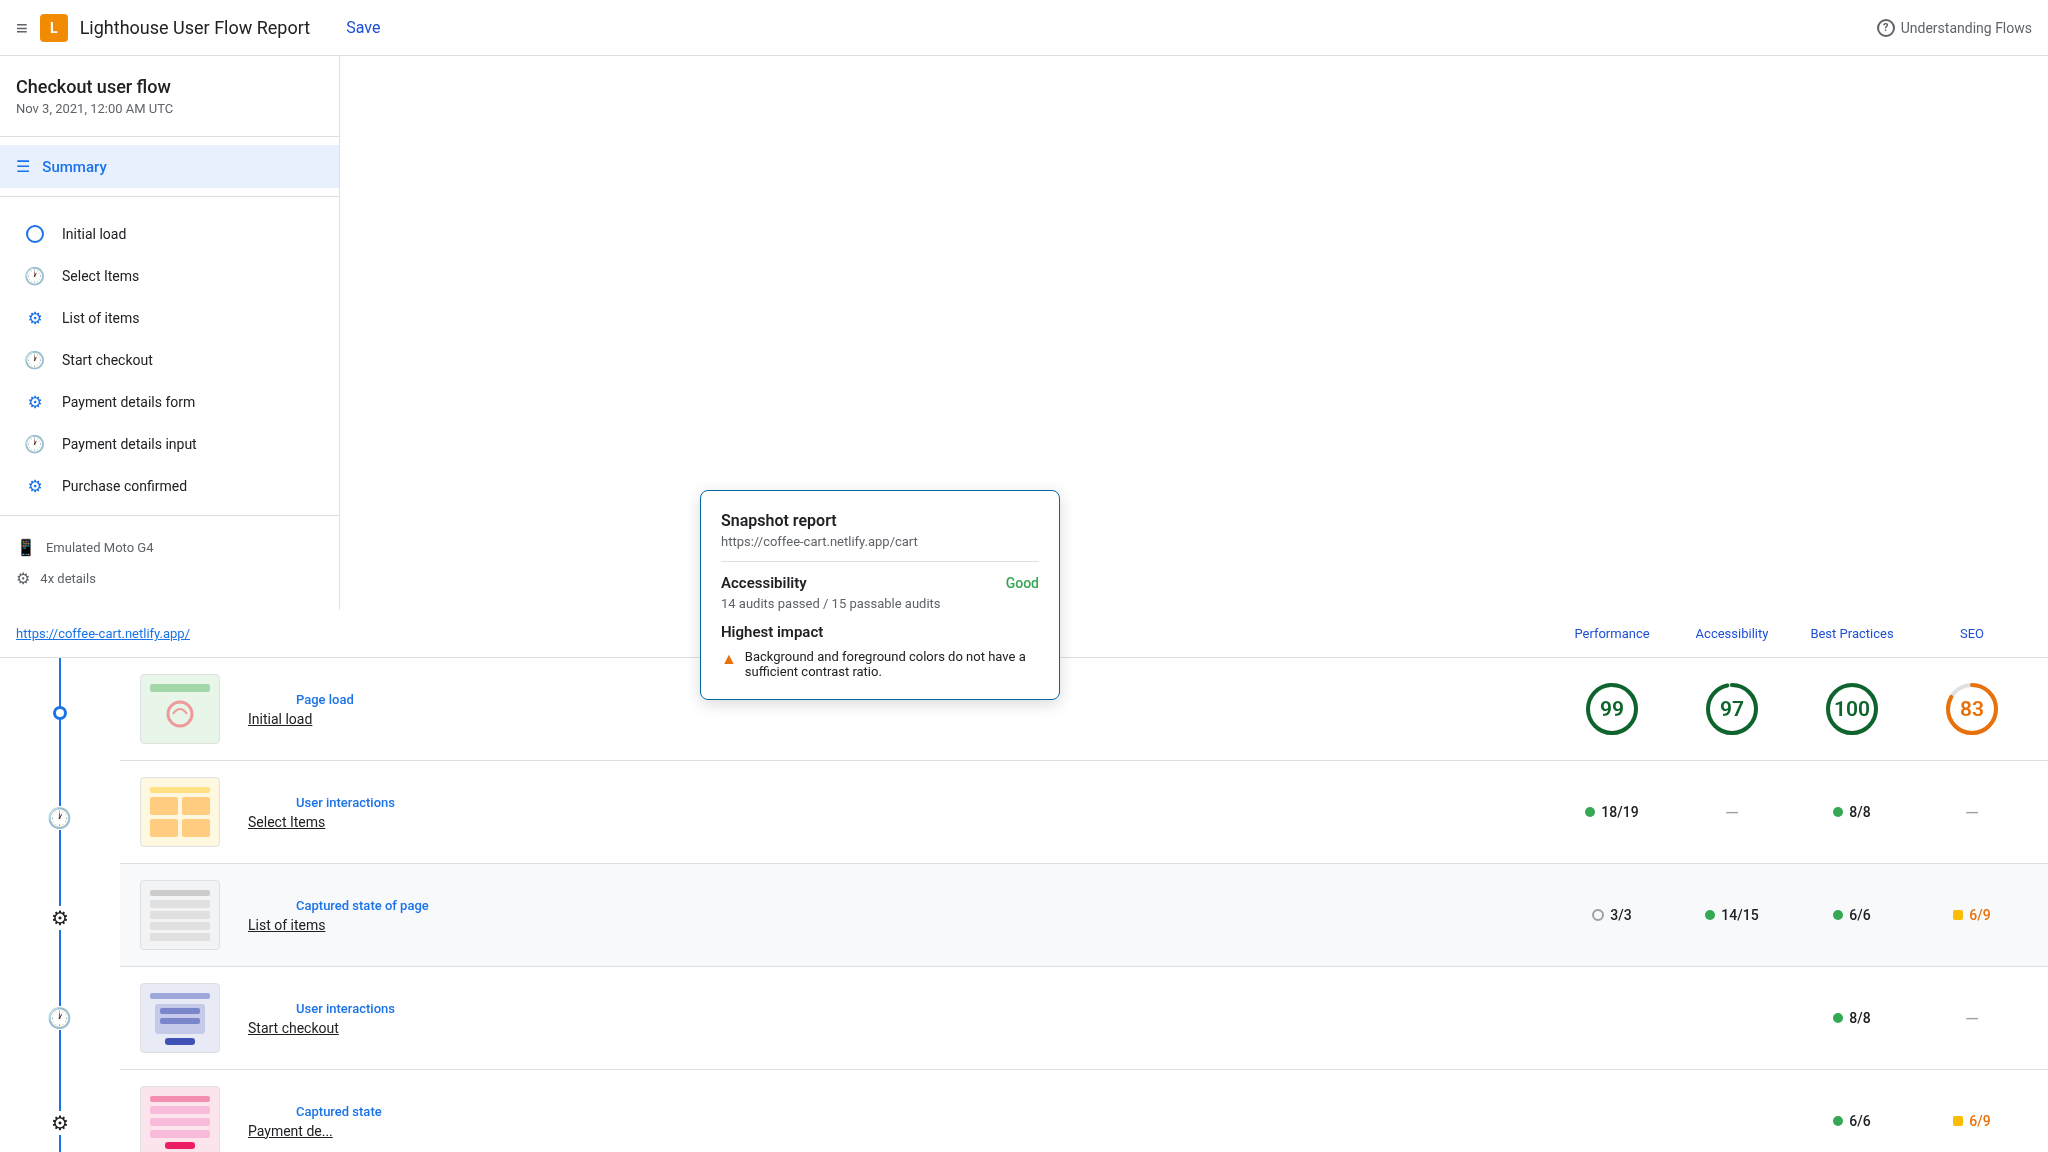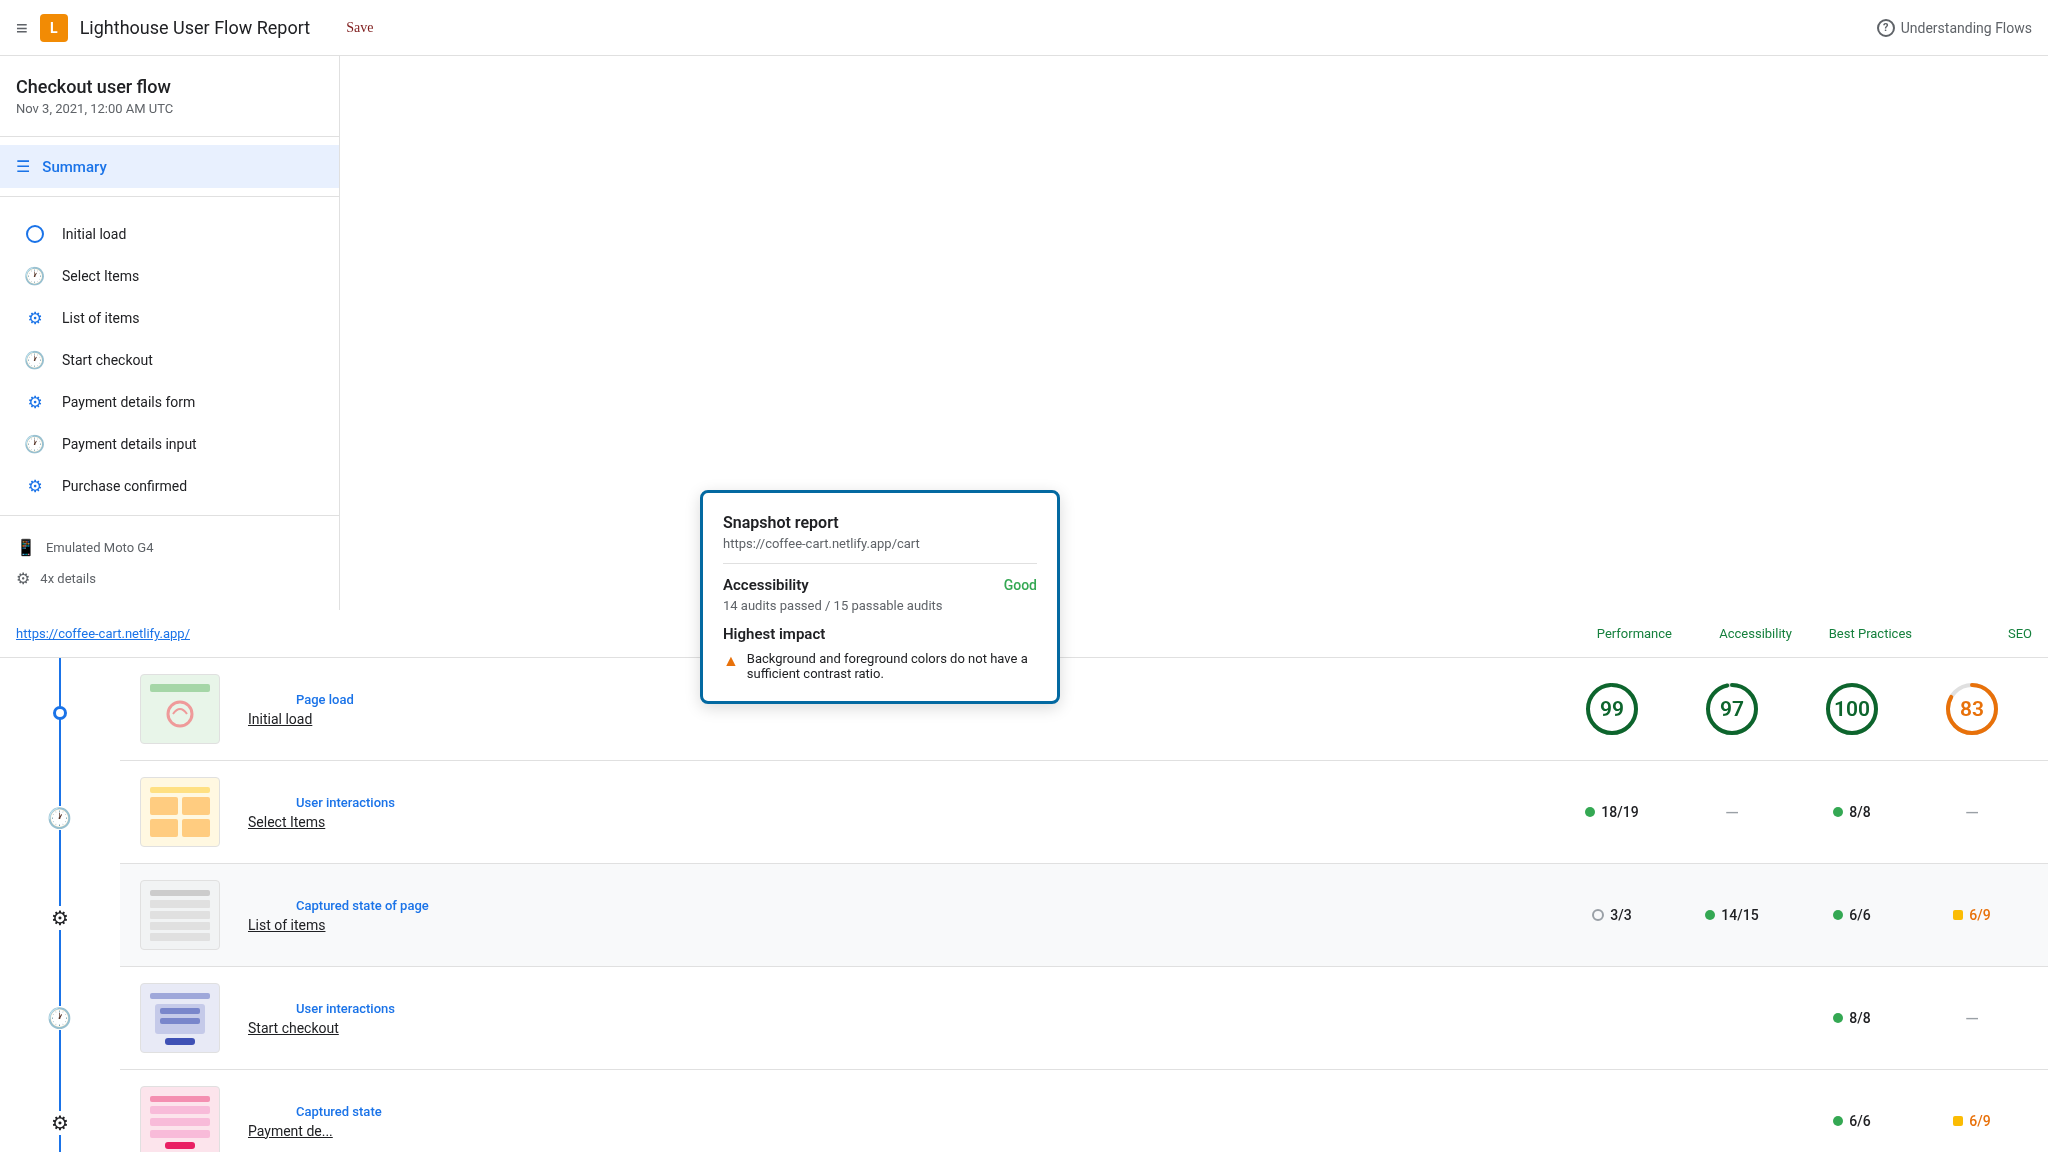--- a/index.html
+++ b/index.html
@@ -3,21 +3,21 @@
   <meta charset="utf-8">
   <style>
     * { box-sizing: border-box; margin: 0; padding: 0; }
     body { font-family: -apple-system, BlinkMacSystemFont, 'Segoe UI', Roboto, sans-serif; background: #fff; color: #202124; font-size: 14px; overflow: hidden; }
 
     
     .topbar { display: flex; align-items: center; height: 56px; border-bottom: 1px solid #e0e0e0; padding: 0 16px; gap: 12px; }
     .topbar-menu { font-size: 20px; cursor: pointer; color: #5f6368; }
     .topbar-logo { width: 28px; height: 28px; background: #f28b04; border-radius: 4px; display: flex; align-items: center; justify-content: center; color: white; font-weight: bold; font-size: 14px; }
     .topbar-title { font-size: 18px; font-weight: 400; color: #202124; }
-    .topbar-save { margin-left: 24px; font-size: 14px; color: #7f1d1d; cursor: pointer; font-family: Liberation Serif, serif; }
+    .topbar-save { margin-left: 24px; font-size: 16px; color: #1d4ed8; cursor: pointer; }
     .topbar-right { margin-left: auto; display: flex; align-items: center; gap: 6px; color: #5f6368; font-size: 14px; cursor: pointer; }
     .topbar-right .help-icon { width: 18px; height: 18px; border: 2px solid #5f6368; border-radius: 50%; display: flex; align-items: center; justify-content: center; font-size: 11px; font-weight: bold; }
 
     
     .layout { display: flex; height: calc(100vh - 56px); flex-direction: column; }
 
     
     .sidebar { width: 340px; min-width: 340px; border-right: 1px solid #e0e0e0; overflow-y: auto; display: flex; flex-direction: column; }
     .sidebar-header { padding: 20px 16px 12px; }
     .sidebar-header-title { font-size: 18px; font-weight: 500; }
@@ -43,21 +43,21 @@
     
     .content-area { display: flex; flex-direction: row; }
     .timeline-col { width: 120px; min-width: 120px; display: flex; flex-direction: column; align-items: center; padding-top: 0; position: relative; }
 
     
     .table-area { flex: 1; }
 
     
     .col-headers { display: flex; align-items: center; height: 48px; border-bottom: 1px solid #e0e0e0; padding: 0 16px; position: sticky; top: 0; background: white; z-index: 10; }
     .col-url { flex: 1; font-size: 13px; color: #1a73e8; text-decoration: underline; cursor: pointer; }
-    .col-perf, .col-access, .col-best, .col-seo { width: 120px; text-align: right; font-size: 13px; color: #15803d; }
+    .col-perf, .col-access, .col-best, .col-seo { width: 120px; text-align: center; font-size: 13px; color: #1d4ed8; }
 
     
     .flow-section { border-bottom: 1px solid #e0e0e0; }
     .flow-row { display: flex; align-items: center; min-height: 100px; padding: 16px 16px 16px 0; }
     .flow-thumb { width: 120px; min-width: 120px; display: flex; align-items: center; justify-content: center; }
     .thumb-img { width: 80px; height: 70px; border: 1px solid #e0e0e0; background: #f8f9fa; border-radius: 4px; overflow: hidden; display: flex; align-items: center; justify-content: center; }
     .flow-info { flex: 1; padding: 0 8px; }
     .flow-type { font-size: 13px; font-weight: 500; color: #1a73e8; margin-bottom: 4px; padding-left: 48px; }
     .flow-name { font-size: 14px; text-decoration: underline; cursor: pointer; color: #202124; }
     .flow-scores { display: flex; align-items: center; }
@@ -75,21 +75,21 @@
     .score-dot { width: 10px; height: 10px; border-radius: 50%; }
     .dot-green { background: #34a853; }
     .score-open-circle { width: 12px; height: 12px; border-radius: 50%; border: 2px solid #9aa0a6; }
     .score-dash { font-size: 18px; color: #9aa0a6; font-weight: 400; }
 
     .score-square { width: 10px; height: 10px; background: #fbbc04; border-radius: 2px; }
     .timeline-line { position: absolute; left: 50%; top: 0; bottom: 0; width: 2px; background: #1a73e8; transform: translateX(-50%); }
 
     
     .tooltip-overlay { position: fixed; z-index: 100; }
-    .tooltip-box { background: white; border: 3px solid #0369a1; border-radius: 8px; box-shadow: 0 4px 16px rgba(0,0,0,0.15); padding: 20px; width: 360px; }
+    .tooltip-box { background: white; border: 1px solid #0369a1; border-radius: 8px; box-shadow: 0 4px 16px rgba(0,0,0,0.15); padding: 20px; width: 360px; }
     .tooltip-title { font-size: 16px; font-weight: 600; margin-bottom: 4px; }
     .tooltip-url { font-size: 13px; color: #5f6368; margin-bottom: 12px; border-bottom: 1px solid #e0e0e0; padding-bottom: 12px; }
     .tooltip-section-header { display: flex; justify-content: space-between; align-items: center; margin-bottom: 4px; }
     .tooltip-section-title { font-size: 15px; font-weight: 600; }
     .tooltip-section-status { font-size: 14px; color: #34a853; font-weight: 500; }
     .tooltip-desc { font-size: 13px; color: #5f6368; margin-bottom: 12px; }
     .tooltip-impact-title { font-size: 15px; font-weight: 600; margin-bottom: 8px; }
     .tooltip-impact-item { display: flex; align-items: flex-start; gap: 8px; font-size: 13px; }
     .tooltip-warning { color: #e8710a; font-size: 16px; }
 

